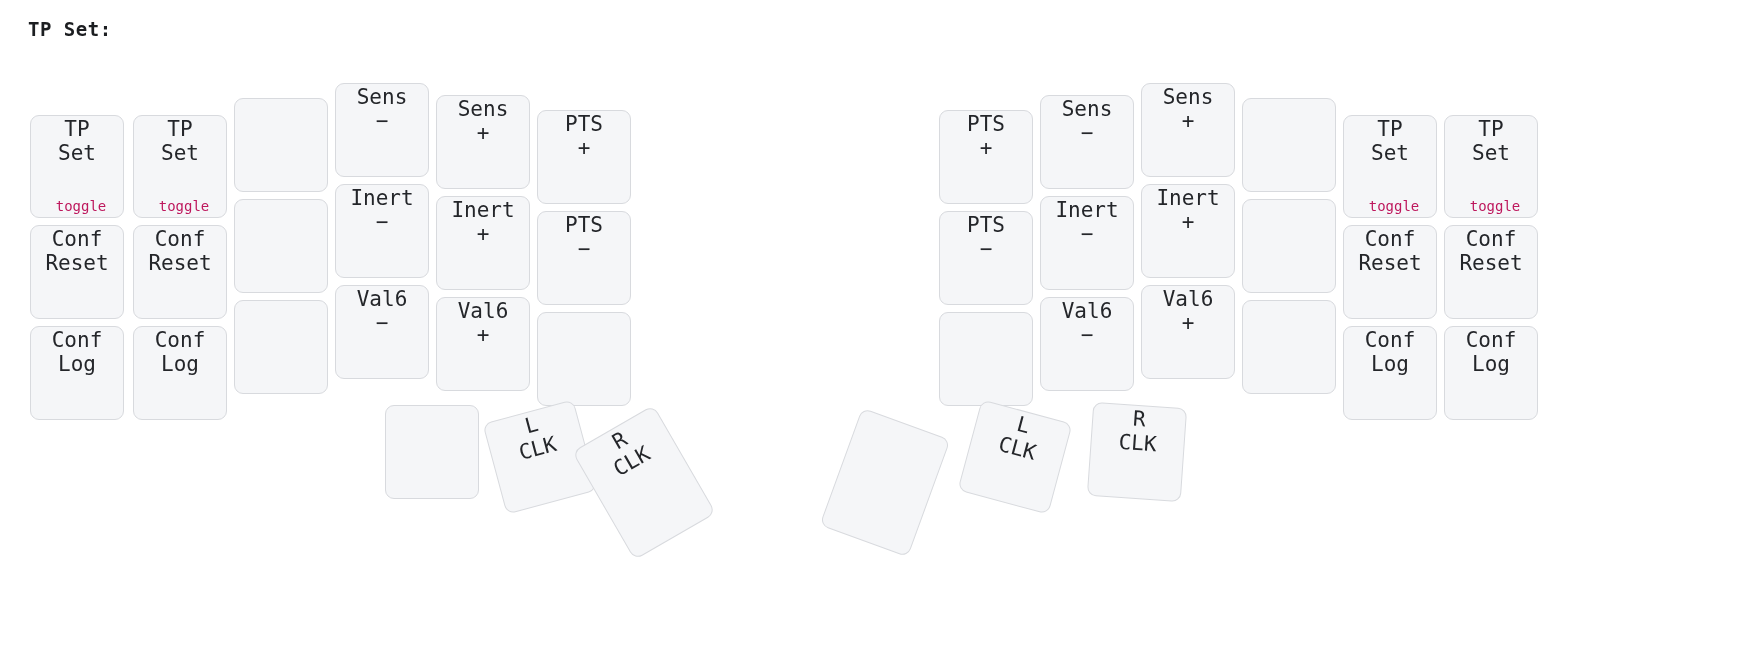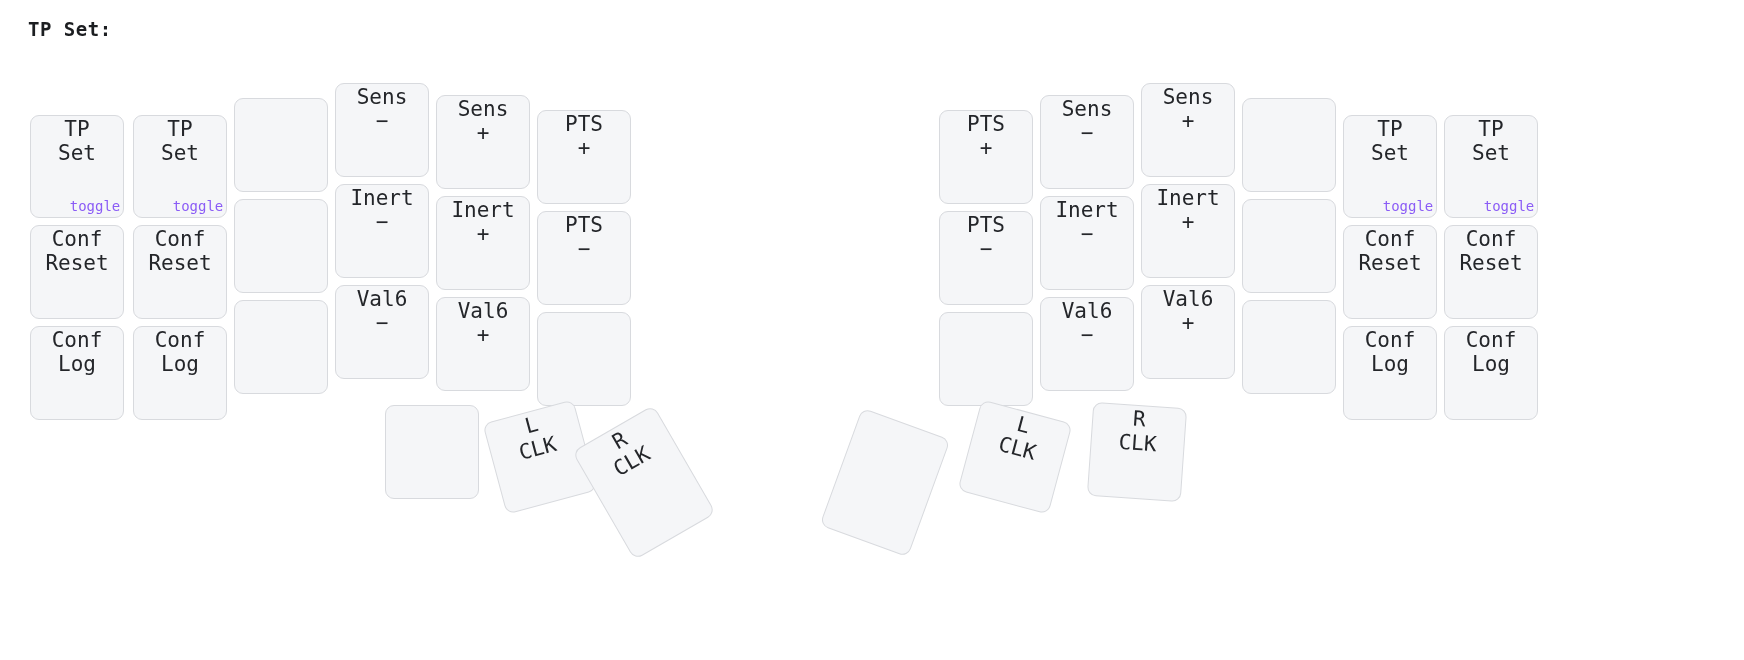--- a/index.html
+++ b/index.html
@@ -55,26 +55,26 @@
     line-height: 1.13;
     color: #24262a;
     text-align: center;
     white-space: pre-line;
     width: 100%;
   }
 
   .key .ksub {
     position: absolute;
     bottom: 3px;
-    left: 18px;
+    left: 4px;
     width: 100%;
     font-family: "DejaVu Sans Mono", "Liberation Mono", monospace;
     font-size: 14px;
     line-height: 1.1;
-    color: #8b5cf6;
+    color: #be185d;
     text-align: center;
     white-space: pre;
   }
 </style>
 </head>
 <body>
 
 <div id="page-title">TP Set:</div>
 
 <div class="keymap-canvas" id="keymap-canvas">

